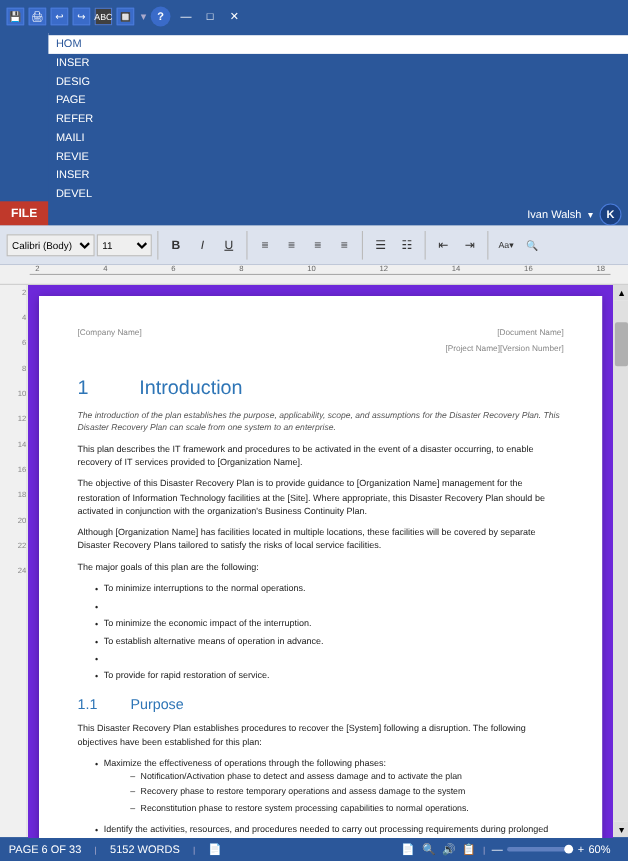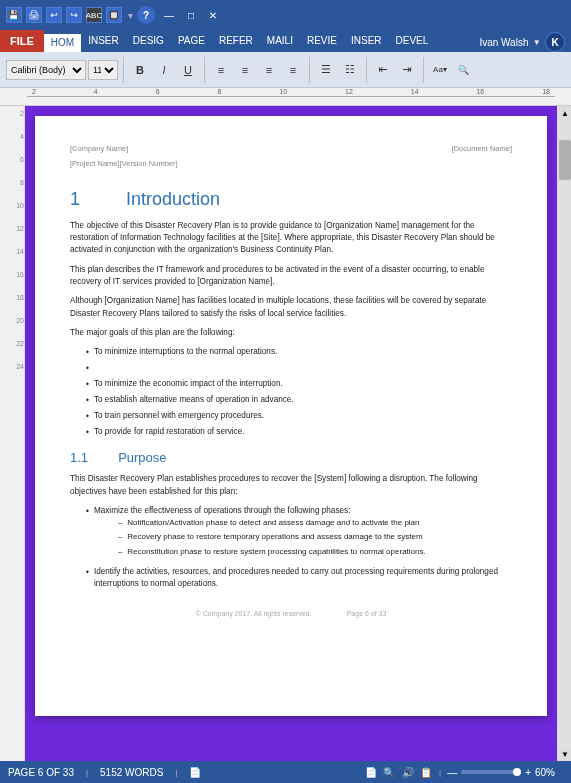--- a/index.html
+++ b/index.html
@@ -33,21 +33,21 @@
     .right-scroll { width: 14px; background: #f0f0f0; border-left: 1px solid #ddd; flex-shrink: 0; display: flex; flex-direction: column; }
     .scroll-up { width: 14px; height: 14px; background: #ddd; display: flex; align-items: center; justify-content: center; font-size: 8px; cursor: pointer; }
     .scroll-down { width: 14px; height: 14px; background: #ddd; display: flex; align-items: center; justify-content: center; font-size: 8px; cursor: pointer; margin-top: auto; }
     .scroll-track { flex: 1; background: #e0e0e0; position: relative; }
     .scroll-thumb { width: 12px; height: 40px; background: #b0b0b0; position: absolute; top: 20px; left: 1px; border-radius: 2px; }
 
     
     .page { background: white; width: 100%; min-height: 600px; padding: 28px 35px 28px 35px; box-shadow: 0 2px 8px rgba(0,0,0,0.3); font-size: 8.5px; line-height: 1.45; color: #222; }
 
     .doc-header-fields { display: flex; justify-content: space-between; margin-bottom: 4px; color: #888; font-size: 7.5px; }
-    .doc-header-sub { display: flex; justify-content: flex-start; margin-bottom: 16px; color: #888; font-size: 7.5px; }
+    .doc-header-sub { display: flex; justify-content: flex-end; margin-bottom: 16px; color: #888; font-size: 7.5px; }
 
     .section-title { font-size: 18px; color: #2e75b6; font-weight: 300; margin-bottom: 8px; }
     .section-title span { font-weight: 300; margin-right: 16px; }
 
     .italic-para { font-style: italic; color: #555; font-size: 7.8px; margin-bottom: 8px; line-height: 1.4; }
     .normal-para { font-size: 8.2px; margin-bottom: 7px; line-height: 1.5; color: #222; }
 
     .optional-italic { font-style: italic; color: #555; font-size: 7.8px; margin-bottom: 6px; }
 
     .bullet-list { margin-left: 16px; margin-bottom: 7px; }
@@ -63,21 +63,21 @@
 
     
     .status-bar { background: #2b579a; color: white; height: 22px; display: flex; align-items: center; padding: 0 8px; font-size: 10px; gap: 12px; flex-shrink: 0; }
     .status-left { display: flex; align-items: center; gap: 10px; }
     .status-right { margin-left: auto; display: flex; align-items: center; gap: 6px; }
     .zoom-slider { width: 60px; height: 4px; background: #6080c0; position: relative; border-radius: 2px; }
     .zoom-thumb { width: 8px; height: 8px; background: white; border-radius: 50%; position: absolute; top: -2px; right: 0; }
 
     .page-footer { text-align: center; color: #aaa; font-size: 7px; margin-top: 20px; }
     .file-btn { background: #c0392b; color: white; font-size: 11px; font-weight: bold; padding: 2px 10px; cursor: pointer; height: 22px; display: flex; align-items: center; }
-    .ribbon-tabs-row { background: #dde3ee; display: flex; }
+    .ribbon-tabs-row { background: #dde3ee; display: flex; flex-direction: column; }
     .r-tab { padding: 3px 7px; font-size: 10px; color: #333; cursor: pointer; }
     .r-tab.active { background: white; border-top: 2px solid #2b579a; color: #2b579a; }
 
     .toolbar-row { background: #dde3ee; display: flex; align-items: center; padding: 3px 6px; gap: 3px; border-bottom: 1px solid #c0c8d8; height: 36px; }
     .t-sep { width: 1px; height: 26px; background: #bbb; margin: 0 3px; }
     .ruler-num { font-size: 7px; color: #888; text-align: right; width: 100%; }
   </style>
 </head>
 <body>
 
@@ -118,21 +118,21 @@
     </div>
   </div>
 </div>
 
 <div class="toolbar-row">
   <div style="display:flex;align-items:center;gap:2px;">
 
     <select style="font-size:9px;height:20px;width:80px;border:1px solid #bbb;">
       <option>Calibri (Body)</option>
     </select>
-    <select style="font-size:9px;height:20px;width:30px;border:1px solid #bbb;">
+    <select style="font-size:9px;height:20px;width:50px;border:1px solid #bbb;">
       <option>11</option>
     </select>
     <div class="t-sep"></div>
     <div class="tool-btn" style="font-weight:bold;">B</div>
     <div class="tool-btn" style="font-style:italic;">I</div>
     <div class="tool-btn" style="text-decoration:underline;">U</div>
     <div class="t-sep"></div>
     <div class="tool-btn">≡</div>
     <div class="tool-btn">≡</div>
     <div class="tool-btn">≡</div>
@@ -196,23 +196,24 @@
         <span>[Project Name]</span>
         <span>[Version Number]</span>
       </div>
 
       <div class="section-title">
         <span>1</span>
         &nbsp;&nbsp;&nbsp;&nbsp;
         <span>Introduction</span>
       </div>
 
-
+      <div class="italic-para">The introduction of the plan establishes the purpose, applicability, scope, and assumptions for the Disaster Recovery Plan. This Disaster Recovery Plan can scale from one system to an enterprise.</div>
+
+      <div class="normal-para">This plan describes the IT framework and procedures to be activated in the event of a disaster occurring, to enable recovery of IT services provided to [Organization Name].</div>
       <div class="normal-para">The objective of this Disaster Recovery Plan is to provide guidance to [Organization Name] management for the restoration of Information Technology facilities at the [Site]. Where appropriate, this Disaster Recovery Plan should be activated in conjunction with the organization's Business Continuity Plan.</div>
-      <div class="normal-para">This plan describes the IT framework and procedures to be activated in the event of a disaster occurring, to enable recovery of IT services provided to [Organization Name].</div>
 
 
       <div class="normal-para">Although [Organization Name] has facilities located in multiple locations, these facilities will be covered by separate Disaster Recovery Plans tailored to satisfy the risks of local service facilities.</div>
       <div class="normal-para">The major goals of this plan are the following:</div>
 
       <div class="bullet-list">
         <div class="bullet-item">
           <span class="bullet-dot">•</span>
           <span>To minimize interruptions to the normal operations.</span>
         </div>
@@ -222,21 +223,20 @@
         <div class="bullet-item">
           <span class="bullet-dot">•</span>
           <span>To minimize the economic impact of the interruption.</span>
         </div>
         <div class="bullet-item">
           <span class="bullet-dot">•</span>
           <span>To establish alternative means of operation in advance.</span>
         </div>
         <div class="bullet-item">
           <span class="bullet-dot">•</span>
-          <span>To train personnel with emergency procedures.</span>
         </div>
         <div class="bullet-item">
           <span class="bullet-dot">•</span>
           <span>To provide for rapid restoration of service.</span>
         </div>
       </div>
 
       <div class="subsection-title">
         <span>1.1</span>
         &nbsp;&nbsp;&nbsp;

